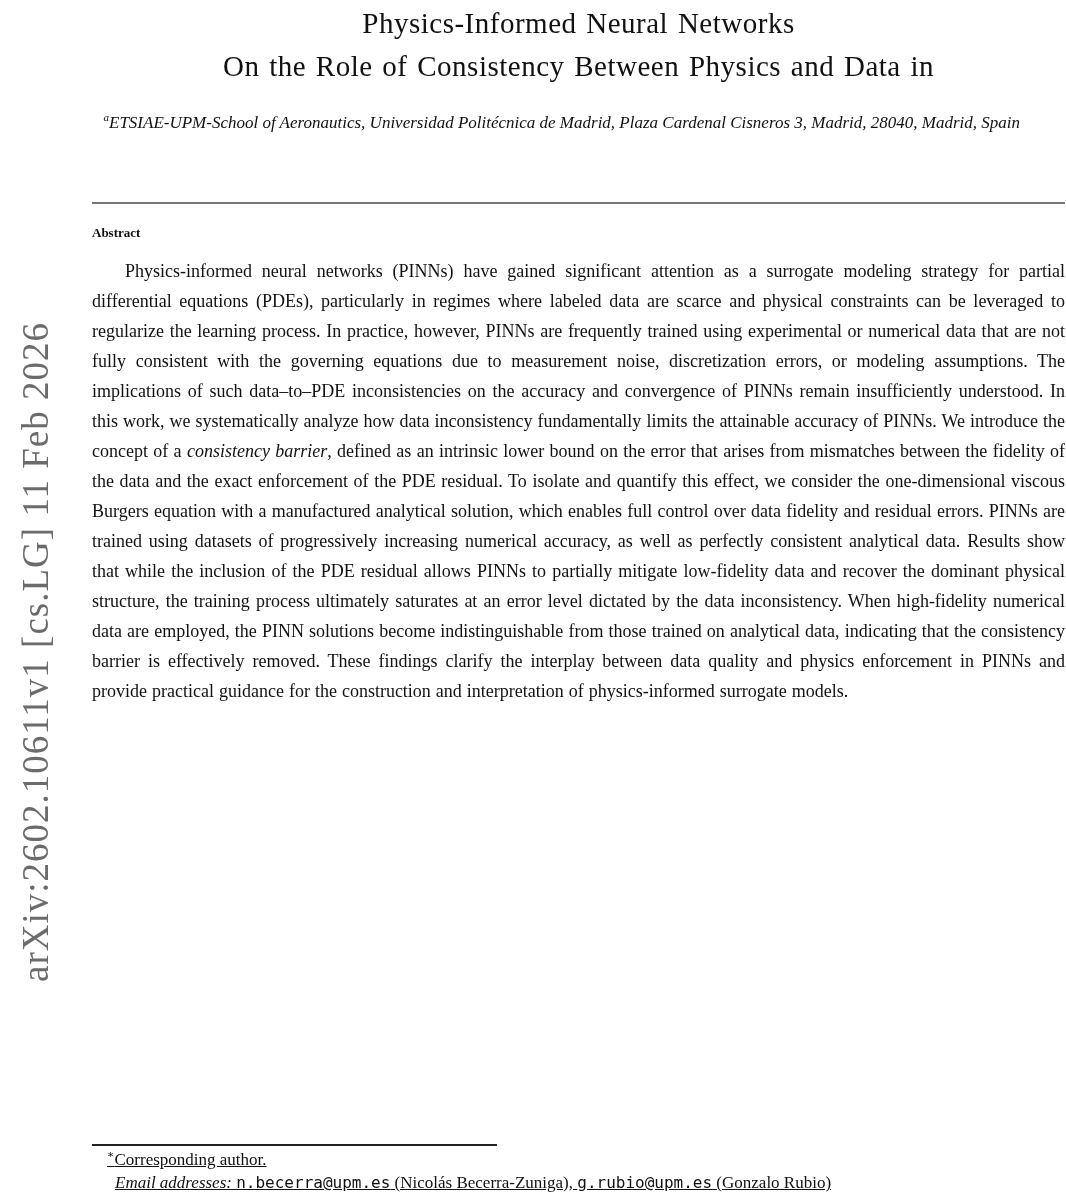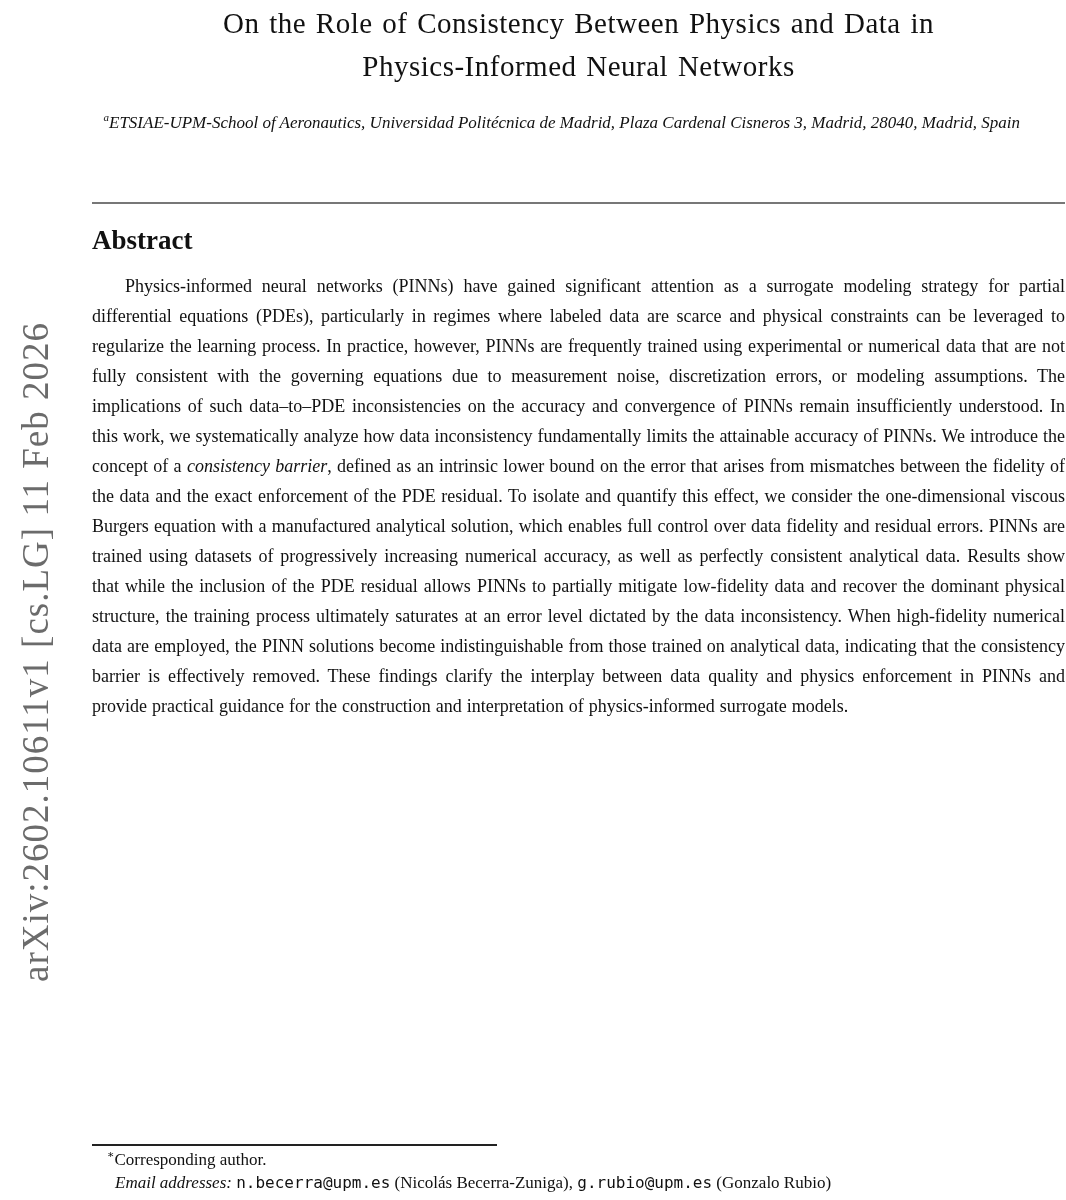--- a/index.html
+++ b/index.html
@@ -20,44 +20,44 @@
   }
   .title span{display:block;}
   .authors{text-align:center;font-size:20px;margin-top:30px;word-spacing:1.5px;}
   .authors sup{font-size:12.5px;line-height:0;}
   .affiliations{
     font-style:italic;font-size:17px;line-height:24.5px;
     margin:23px auto 0 auto;max-width:950px;
   }
   .affiliations sup{font-size:11px;line-height:0;}
   .abstract-rule{border:none;border-top:2px solid #777;margin:66px 0 0 0;width:973px;}
-  .abstract-heading{font-size:27px;font-weight:bold;margin:21px 0 0 0;}
+  .abstract-heading{font-size:13px;font-weight:bold;margin:21px 0 0 0;}
   .abstract-text{
     text-align:justify;font-size:18px;line-height:30px;
     margin:15px 0 0 0;text-indent:33px;word-spacing:0.5px;
   }
   .abstract-text em{font-style:italic;}
-  .footnote{position:absolute;top:1144px;left:0;width:973px;}
+  .footnote{position:absolute;top:1144px;left:0;width:973px;text-decoration:underline;}
   .footnote-rule{border:none;border-top:2px solid #222;margin:0;width:405px;margin-left:0;}
   .corresponding{font-size:17px;margin:4px 0 0 0;text-indent:15px;}
   .corresponding sup{font-size:11px;line-height:0;}
   .emails{font-size:17px;margin:3px 0 0 0;text-indent:23px;}
   .emails em{font-style:italic;}
   .mono{font-family:"DejaVu Sans Mono","Liberation Mono",monospace;font-size:16px;}
 </style>
 </head>
 <body>
 
 <div class="watermark">arXiv:2602.10611v1  [cs.LG]  11 Feb 2026</div>
 
 <main class="content">
 
   <h1 class="title">
+    <span>Physics-Informed Neural Networks</span>
     <span>On the Role of Consistency Between Physics and Data in</span>
-    <span>Physics-Informed Neural Networks</span>
   </h1>
 
 
   <div class="affiliations">
       <div><sup>a</sup>ETSIAE-UPM-School of Aeronautics, Universidad Politécnica de Madrid, Plaza Cardenal Cisneros 3, Madrid, 28040, Madrid, Spain</div>
     </div>
 
   <hr class="abstract-rule">
 
   <h2 class="abstract-heading">Abstract</h2>

